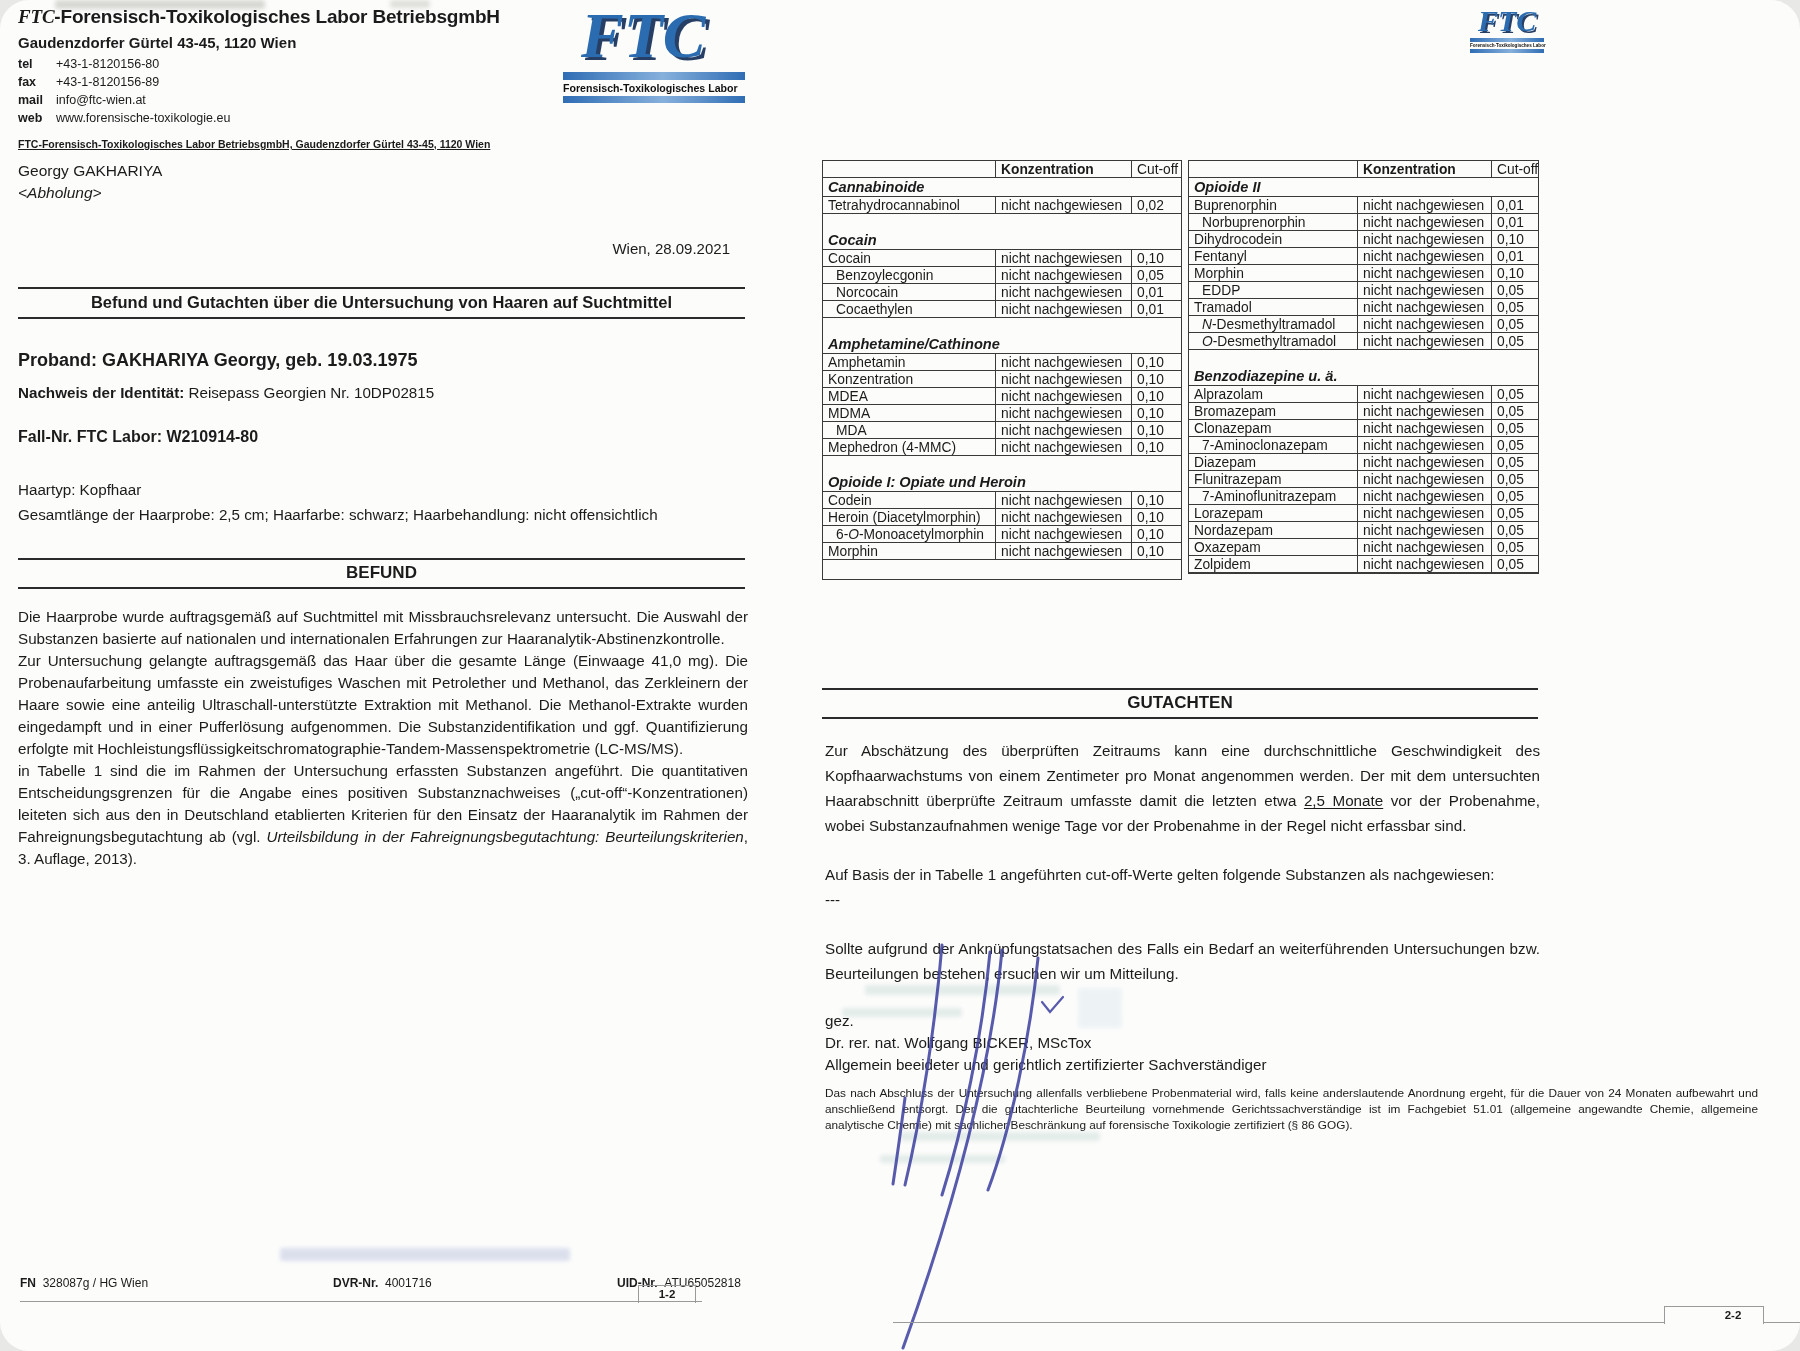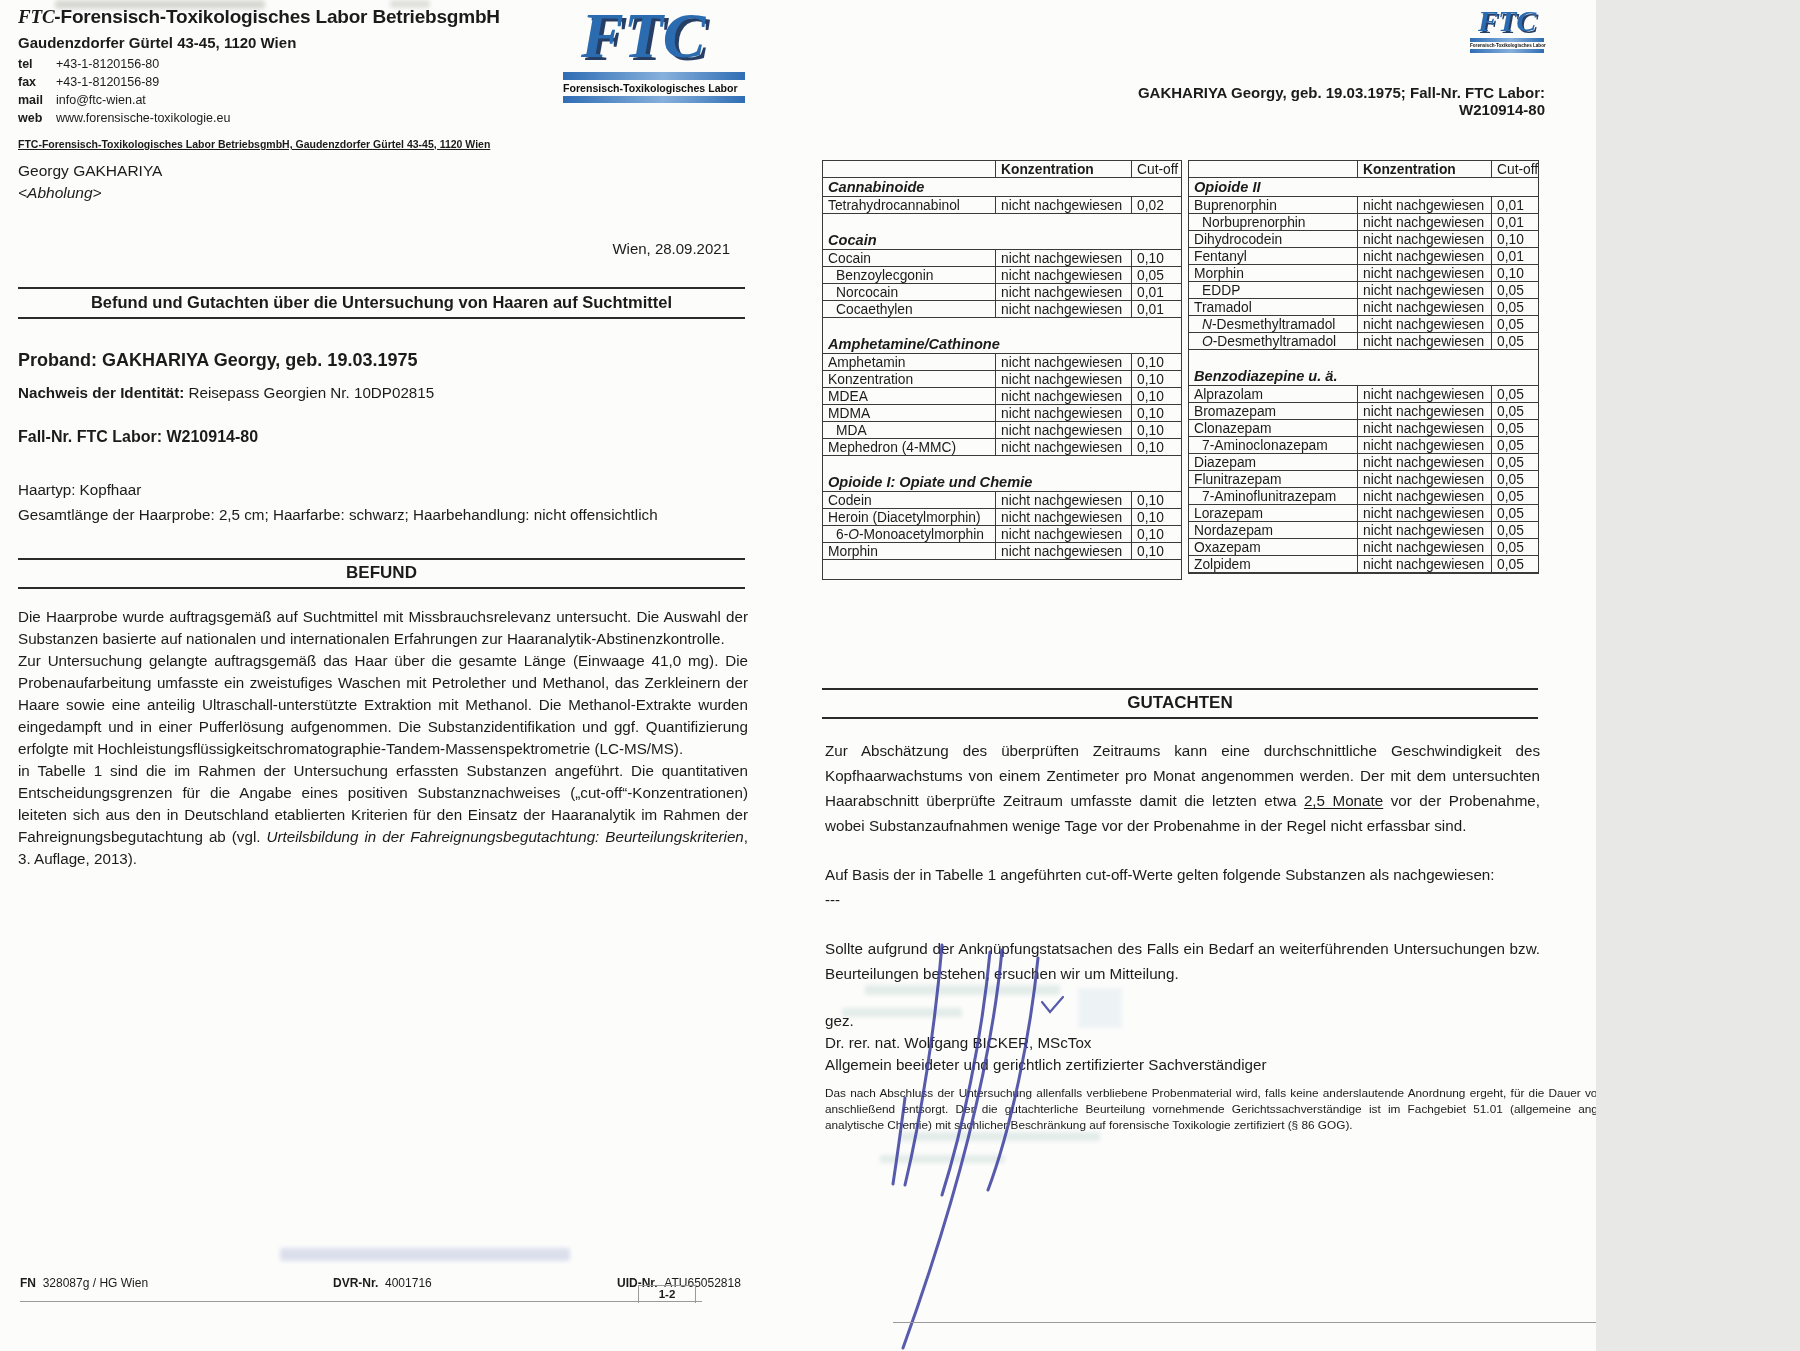--- a/index.html
+++ b/index.html
@@ -1,17 +1,17 @@
 <!DOCTYPE html>
 <html><head>
 <meta charset="utf-8">
 <style>
   html,body{margin:0;padding:0;background:#e8e8e6;}
-  #canvas{position:relative;width:1596px;height:1351px;background:#fcfcfb;overflow:hidden;
-          font-family:"Liberation Sans",sans-serif;color:#1b1b1b;}
+  #canvas{position:relative;width:1800px;height:1351px;background:#fcfcfb;overflow:hidden;
+          font-family:"Liberation Sans",sans-serif;color:#1b1b1b;border-radius:29px;}
   .abs{position:absolute;}
   .b{font-weight:bold;}
   .i{font-style:italic;}
   .jus{text-align:justify;}
   
   .smudge{position:absolute;filter:blur(2px);border-radius:3px;}
   
   .company{font-size:19px;font-weight:bold;letter-spacing:-0.2px;}
   .company .serif{font-family:"Liberation Serif",serif;font-style:italic;}
   .addr{font-size:15px;font-weight:bold;}
@@ -102,21 +102,20 @@
     <div class="jus">in Tabelle 1 sind die im Rahmen der Untersuchung erfassten Substanzen angeführt. Die quantitativen Entscheidungsgrenzen für die Angabe eines positiven Substanznachweises („cut-off“-Konzentrationen) leiteten sich aus den in Deutschland etablierten Kriterien für den Einsatz der Haaranalytik im Rahmen der Fahreignungsbegutachtung ab (vgl. <i>Urteilsbildung in der Fahreignungsbegutachtung: Beurteilungskriterien</i>, 3. Auflage, 2013).</div>
   </div>
 
   <div class="smudge" style="left:280px;top:1248px;width:290px;height:13px;background:#8a96c8;opacity:.28;"></div>
   <div class="abs foot" style="left:20px;top:1276px;"><span class="lbl">FN</span>&nbsp;&nbsp;<span>328087g / HG Wien</span></div>
   <div class="abs foot" style="left:333px;top:1276px;"><span class="lbl">DVR-Nr.</span>&nbsp;&nbsp;<span>4001716</span></div>
   <div class="abs foot" style="left:617px;top:1276px;"><span class="lbl">UID-Nr.</span>&nbsp;&nbsp;<span>ATU65052818</span></div>
   <div class="footline" style="left:20px;top:1301px;width:682px;"></div>
   <div class="pagetab" style="left:638px;top:1285px;width:56px;height:15px;">1-2</div>
 
-  <div class="abs b" style="left:1100px;top:84px;width:445px;text-align:right;font-size:15px;">GAKHARIYA Georgy, geb. 19.03.1975; Fall-Nr. FTC Labor: W210914-80</div>
 
   <div class="abs" style="left:1470px;top:6px;width:74px;">
     <div class="logo-ftc" style="font-size:30px;padding-left:8px;text-shadow:2px 2px 0 rgba(16,42,84,0.9);">FTC</div>
     <div class="logo-bar" style="height:4px;margin-top:2px;"></div>
     <div class="logo-sub" style="font-size:4.6px;margin:1px 0;">Forensisch-Toxikologisches Labor</div>
     <div class="logo-bar" style="height:4px;"></div>
   </div>
 
 
   <div class="tbl-block tb-left" id="tblock-left" style="left:822px;top:160px;width:358px;">
@@ -179,21 +178,21 @@
         <div class="tc ind">MDA</div>
         <div class="tc mid">nicht nachgewiesen</div>
         <div class="tc">0,10</div>
       </div>
       <div class="trow">
         <div class="tc">Mephedron (4-MMC)</div>
         <div class="tc mid">nicht nachgewiesen</div>
         <div class="tc">0,10</div>
       </div>
       <div class="tspacer"></div>
-      <div class="gtitle">Opioide I: Opiate und Chemie</div>
+      <div class="gtitle">Opioide I: Opiate und Heroin</div>
       <div class="trow">
         <div class="tc">Codein</div>
         <div class="tc mid">nicht nachgewiesen</div>
         <div class="tc">0,10</div>
       </div>
       <div class="trow">
         <div class="tc">Heroin (Diacetylmorphin)</div>
         <div class="tc mid">nicht nachgewiesen</div>
         <div class="tc">0,10</div>
       </div>

